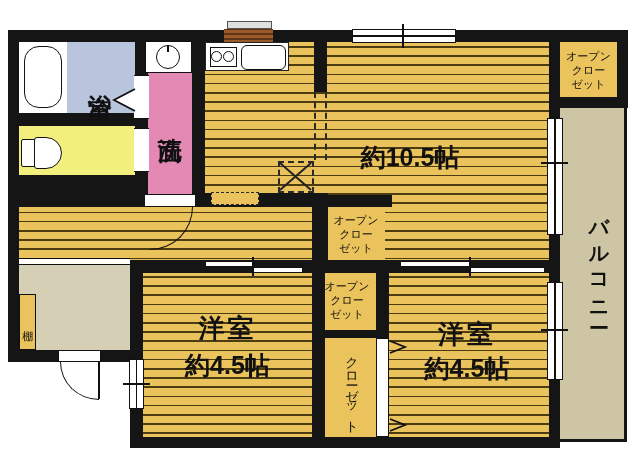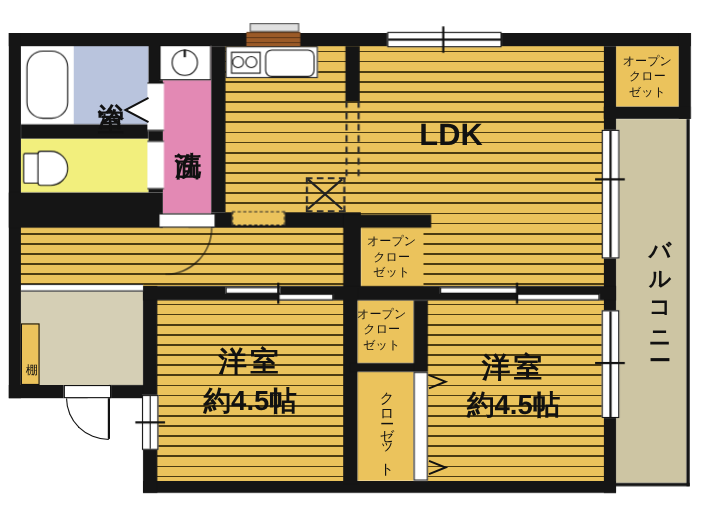--- a/index.html
+++ b/index.html
@@ -128,21 +128,21 @@
     <polyline points="390,341 405,347 390,353" fill="none" stroke="#111" stroke-width="1.8"></polyline>
     <polyline points="390,419 405,425 390,431" fill="none" stroke="#111" stroke-width="1.8"></polyline>
   </svg>
 
   <div class="abs" style="left:19px;top:294px;width:17px;height:56px;background:#ebc35c;border:1.5px solid #111;">
     <div class="lbl vert" style="width:100%;height:100%;font-size:11px;">棚</div>
   </div>
 
   <div class="abs lbl vert b" style="left:86px;top:45px;width:28px;height:64px;font-size:24px;letter-spacing:3px;">浴室</div>
   <div class="abs lbl vert b" style="left:156px;top:88px;width:28px;height:66px;font-size:24px;letter-spacing:3px;">洗面</div>
-  <div class="abs lbl b" style="left:335px;top:107px;width:150px;height:32px;font-size:28px;">LDK</div>
+  <div class="abs lbl b" style="left:325px;top:142px;width:170px;height:30px;font-size:25px;">約10.5帖</div>
   <div class="abs lbl pre" style="left:559px;top:46px;width:59px;height:48px;font-size:11px;line-height:1.3;">オープン
 クロー
 ゼット</div>
   <div class="abs lbl vert b" style="left:584px;top:188px;width:30px;height:150px;font-size:20px;letter-spacing:5px;">バルコニー</div>
   <div class="abs lbl pre" style="left:326px;top:210px;width:60px;height:48px;font-size:11px;line-height:1.3;">オープン
 クロー
 ゼット</div>
   <div class="abs lbl pre" style="left:317px;top:276px;width:60px;height:48px;font-size:11px;line-height:1.3;">オープン
 クロー
 ゼット</div>

